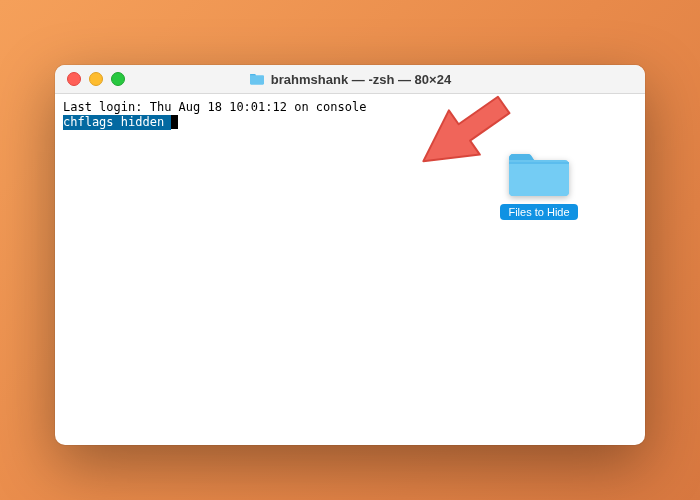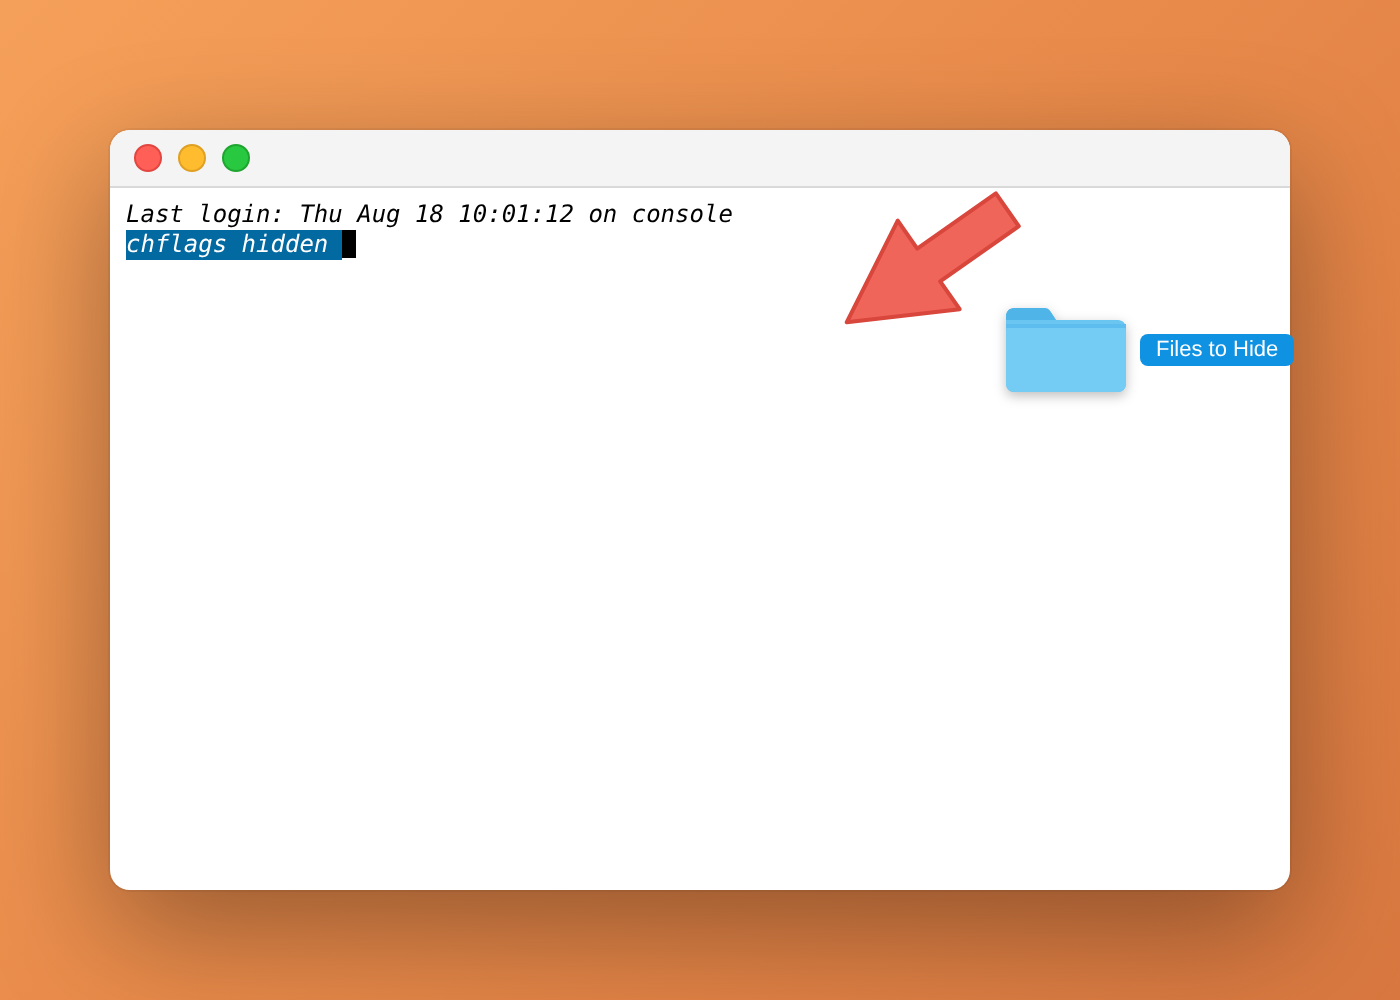--- a/index.html
+++ b/index.html
@@ -5,41 +5,50 @@
   html,body{margin:0;padding:0;width:700px;height:500px;background:linear-gradient(135deg,#f5a05a 0%,#e88a4a 50%,#d87840 100%);font-family:-apple-system,BlinkMacSystemFont,"Helvetica Neue",sans-serif;overflow:hidden;}
   .window{position:absolute;left:55px;top:65px;width:590px;height:380px;background:#fff;border-radius:10px;box-shadow:0 20px 60px rgba(0,0,0,0.35),0 0 0 1px rgba(0,0,0,0.05);overflow:hidden;}
   .titlebar{height:28px;background:#f4f4f4;border-bottom:1px solid #d9d9d9;display:flex;align-items:center;position:relative;}
   .traffic{display:flex;gap:8px;margin-left:12px;}
   .dot{width:12px;height:12px;border-radius:50%;}
   .dot.red{background:#ff5f57;border:0.5px solid #e14640;}
   .dot.yellow{background:#febc2e;border:0.5px solid #dfa023;}
   .dot.green{background:#28c840;border:0.5px solid #1fa52f;}
   .title-center{position:absolute;left:0;right:0;display:flex;align-items:center;justify-content:center;gap:6px;font-size:13px;font-weight:600;color:#3a3a3a;pointer-events:none;}
   .title-icon svg{display:block;}
-  .term{padding:6px 8px;font-family:"SF Mono",Menlo,Monaco,Consolas,monospace;font-size:12px;line-height:15px;color:#000;font-style:italic;}
+  .term{padding:6px 8px;font-family:"SF Mono",Menlo,Monaco,Consolas,monospace;font-size:12px;line-height:15px;color:#000;}
   .line1{white-space:pre;}
   .line2{white-space:pre;display:flex;}
   .cmd{background:#0369a1;color:#fff;}
   .cursor{background:#000;display:inline-block;width:7px;height:14px;vertical-align:text-bottom;}
   
-  .folder{position:absolute;left:500px;top:150px;width:78px;display:flex;flex-direction:row;align-items:center;gap:4px;}
+  .folder{position:absolute;left:500px;top:150px;width:78px;display:flex;flex-direction:column;align-items:center;gap:4px;}
   .folder svg{display:block;filter:drop-shadow(0 2px 3px rgba(0,0,0,0.25));}
   .folder-label{background:#1092e3;color:#fff;font-size:11px;font-weight:500;padding:2px 8px;border-radius:4px;white-space:nowrap;}
   
   .arrow{position:absolute;left:405px;top:80px;width:140px;height:90px;pointer-events:none;}
 </style>
 </head>
 <body>
 
 <div class="window">
   <div class="titlebar">
     <div class="traffic">
       <div class="dot red"></div>
       <div class="dot yellow"></div>
       <div class="dot green"></div>
+    </div>
+    <div class="title-center">
+      <span class="title-icon">
+        <svg width="16" height="13" viewBox="0 0 16 13">
+            <path d="M1 2.2C1 1.5 1.5 1 2.2 1h3.3c.4 0 .7.2.9.5l.5.8h6.9c.7 0 1.2.5 1.2 1.2v7.1c0 .7-.5 1.2-1.2 1.2H2.2C1.5 11.8 1 11.3 1 10.6V2.2z" fill="#6ac5f0"></path>
+            <path d="M1 2.2C1 1.5 1.5 1 2.2 1h3.3c.4 0 .7.2.9.5l.5.8H1V2.2z" fill="#4fb5e8"></path>
+          </svg>
+      </span>
+      <span>brahmshank — -zsh — 80×24</span>
     </div>
   </div>
   <div class="term">
     <div class="line1">Last login: Thu Aug 18 10:01:12 on console</div>
     <div class="line2">
       <span class="cmd">chflags hidden </span><span class="cursor"></span>
     </div>
   </div>
 </div>
 

